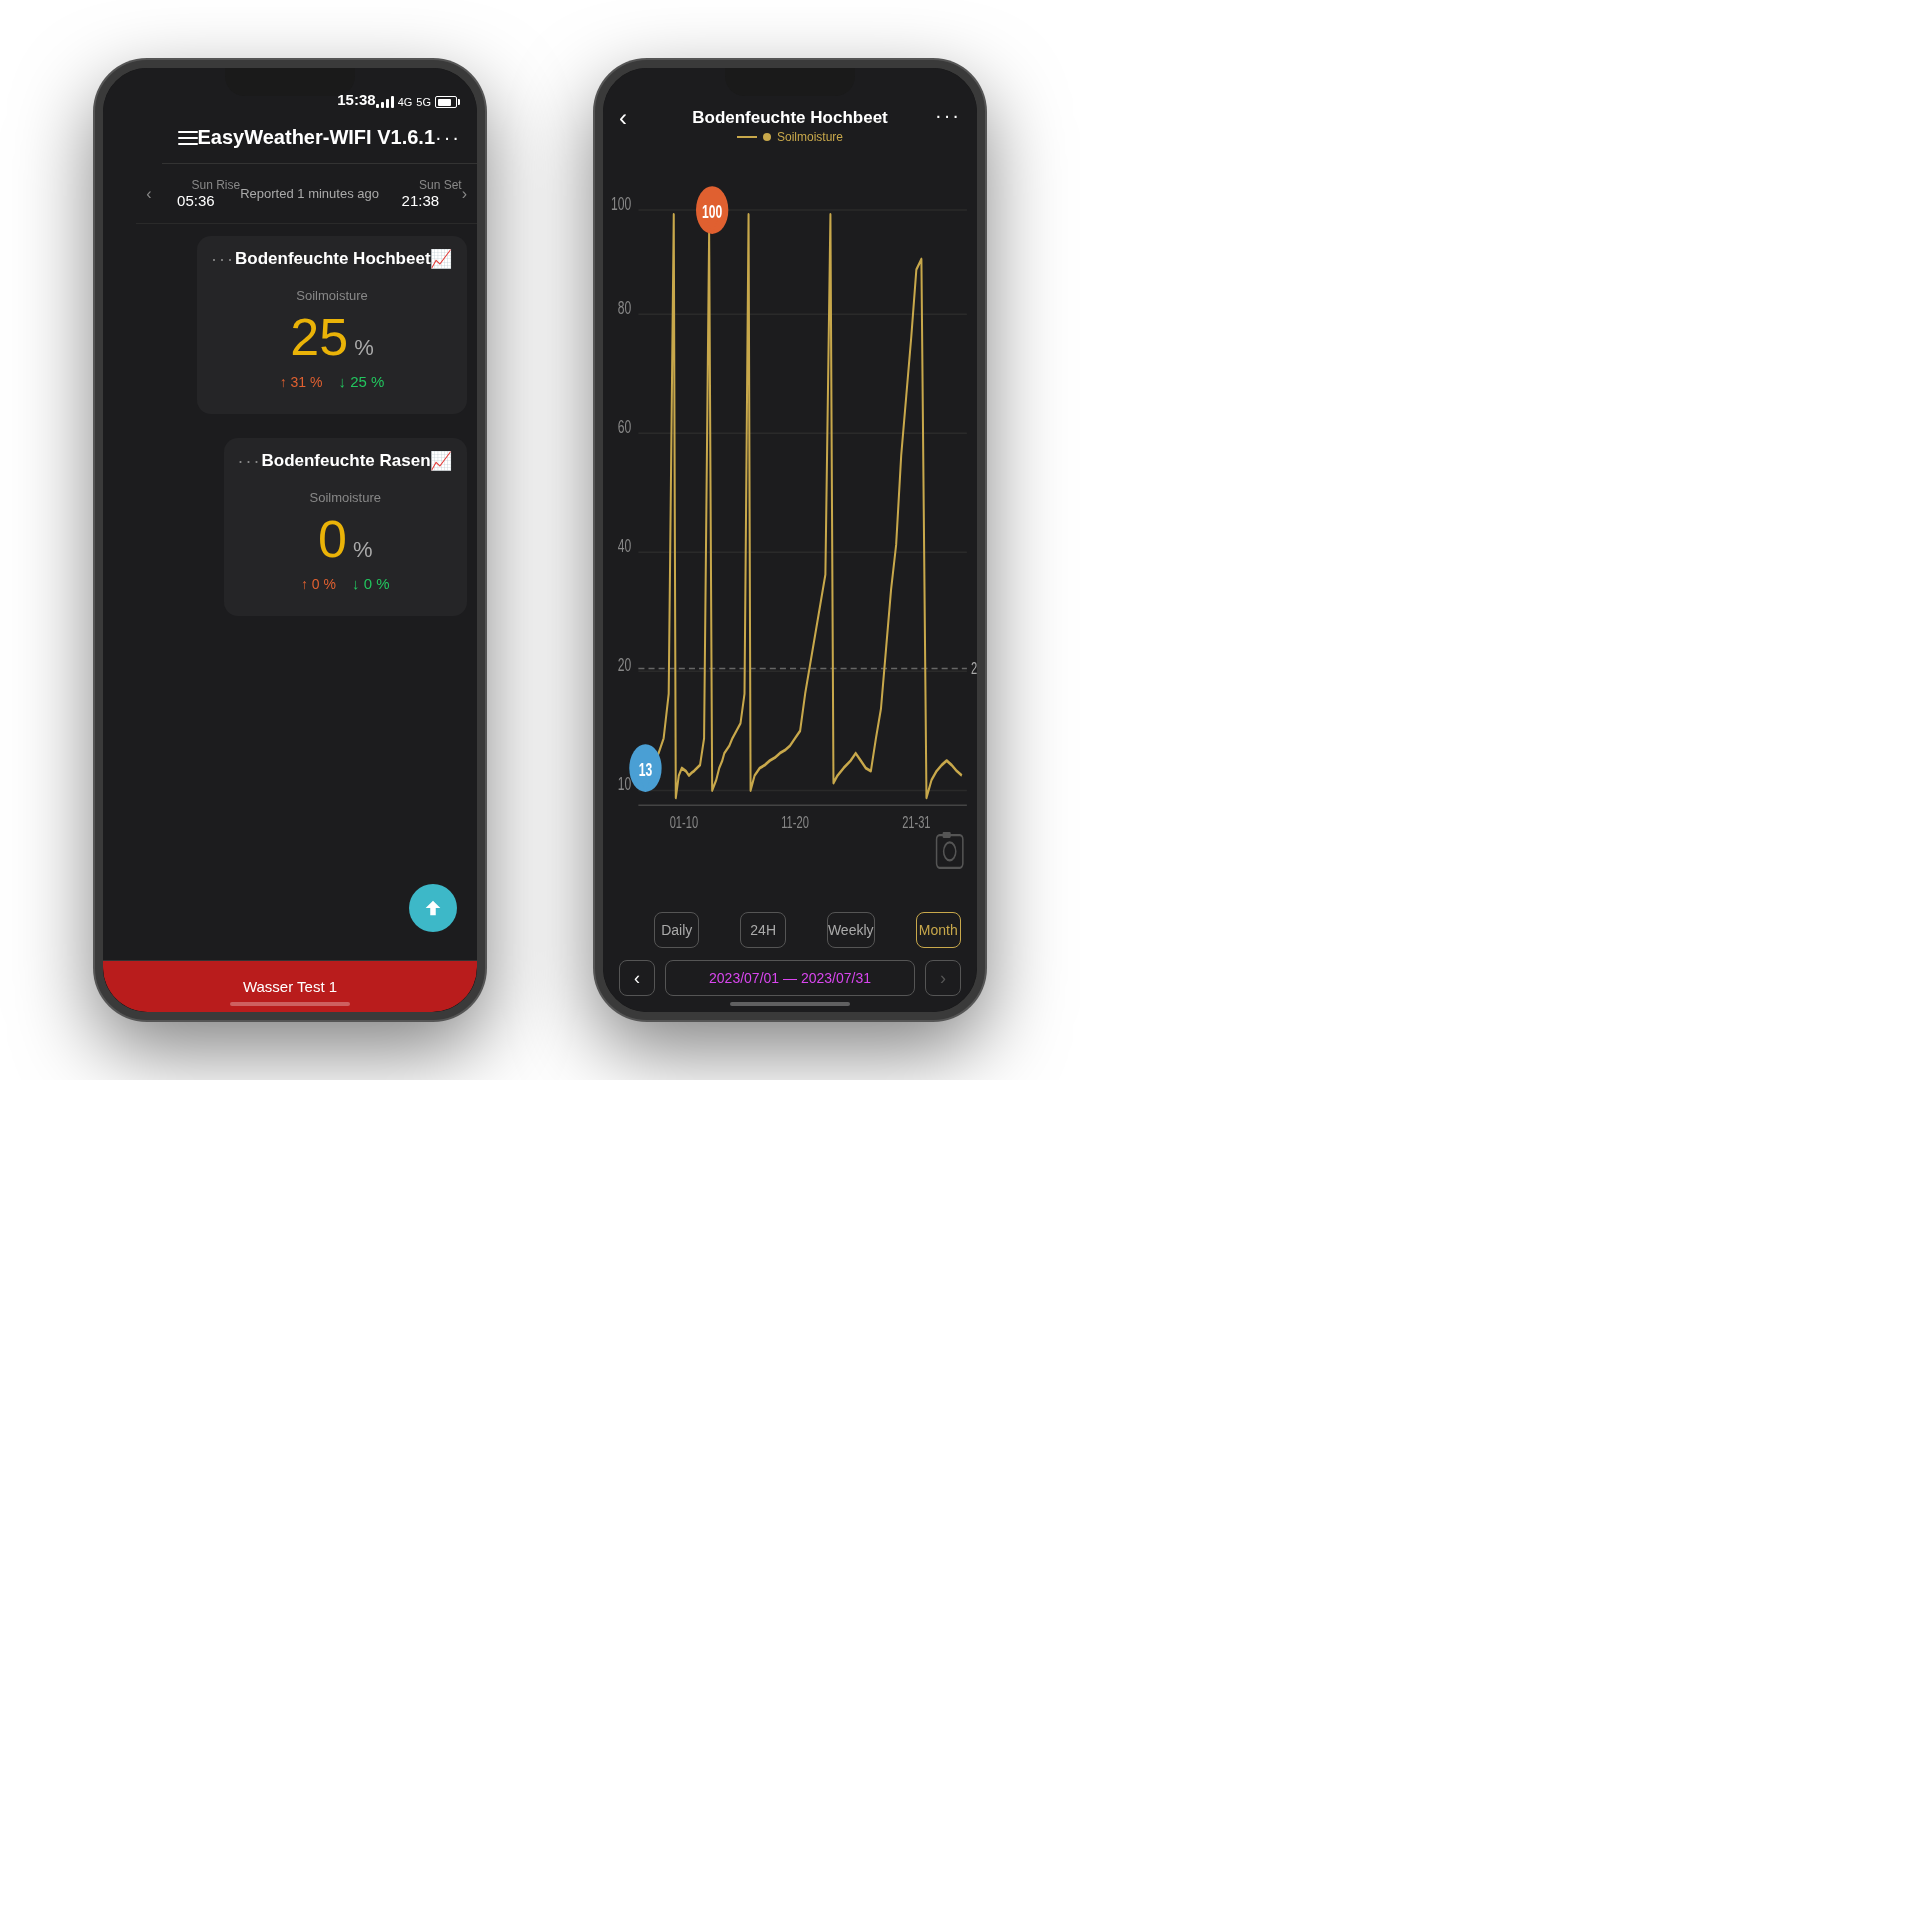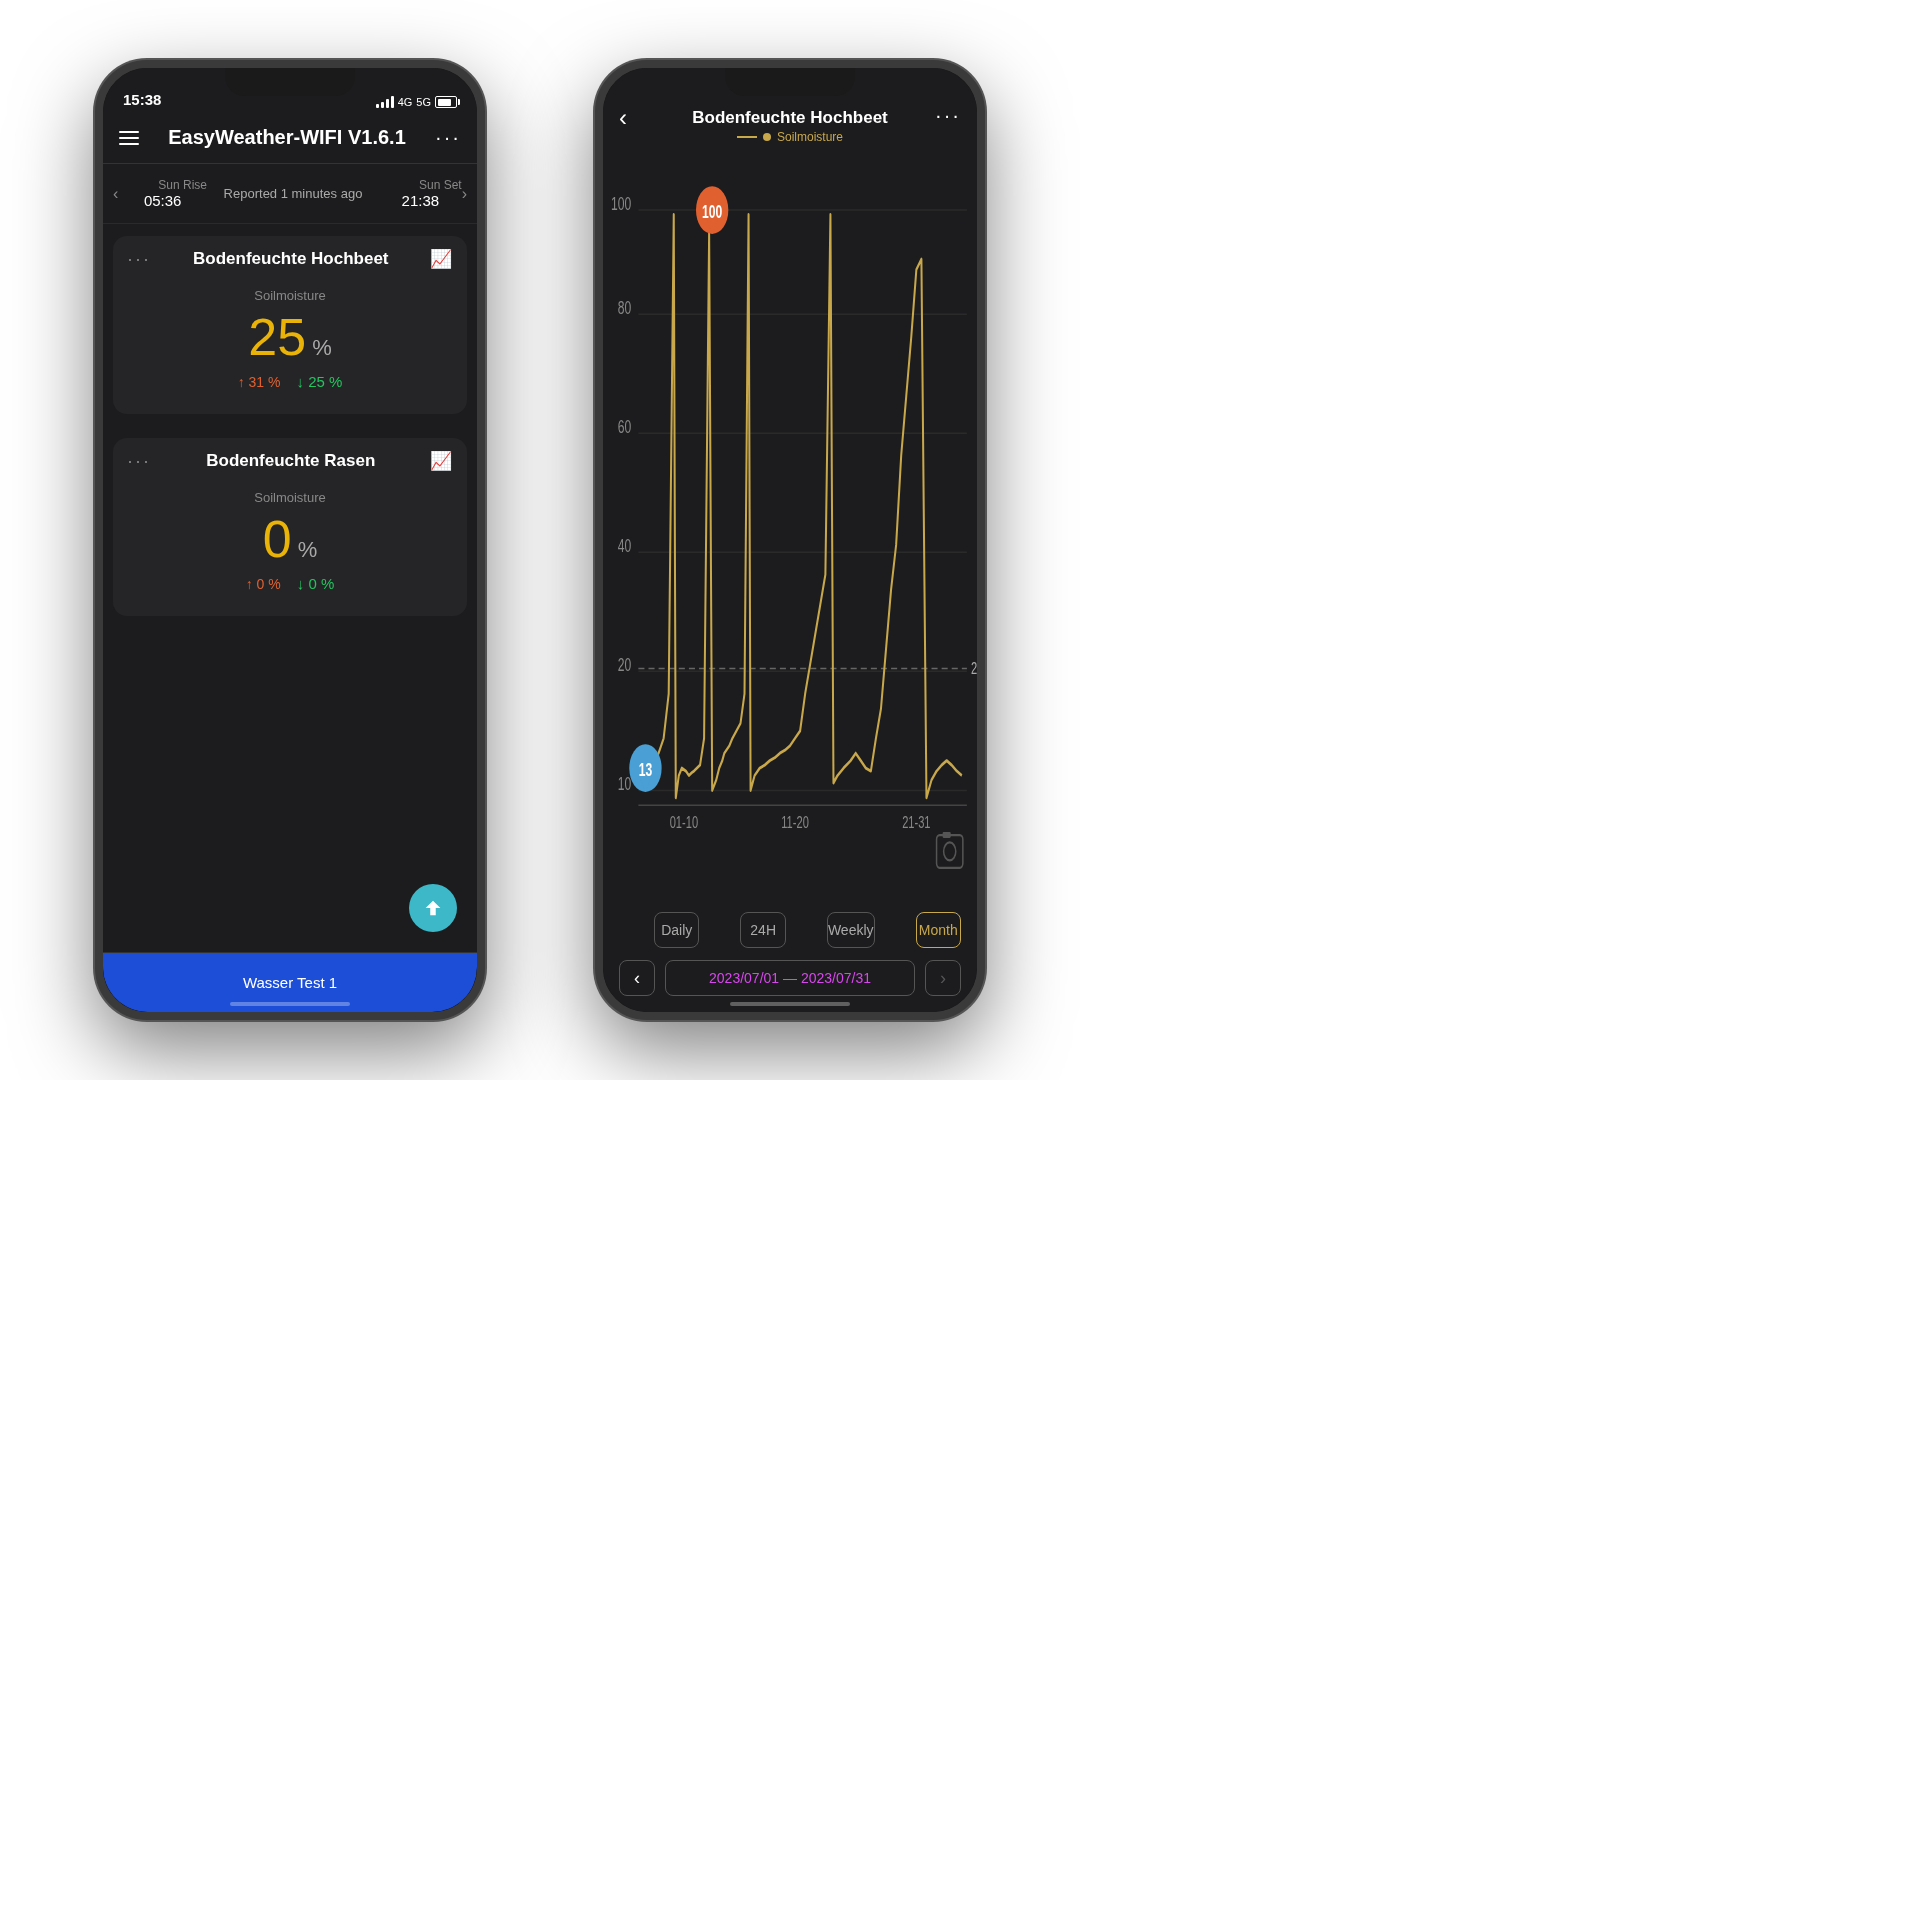--- a/index.html
+++ b/index.html
@@ -55,20 +55,21 @@
     }
 
     
     .phone-screen {
       width: 100%;
       height: 100%;
       background: #1c1c1e;
       display: flex;
       flex-direction: column;
       overflow: hidden;
+      align-items: flex-end;
     }
 
     
     .status-bar {
       height: 44px;
       display: flex;
       align-items: flex-end;
       justify-content: space-between;
       padding: 0 20px 4px;
       padding-top: 8px;
@@ -296,22 +297,22 @@
       height: 22px;
       fill: #fff;
     }
 
     
     .bottom-peek {
       position: absolute;
       bottom: 0;
       left: 0;
       right: 0;
-      height: 60px;
-      background: #1d4ed8;
+      height: 52px;
+      background: #b91c1c;
       border-top: 0.5px solid #333;
       display: flex;
       align-items: center;
       justify-content: center;
     }
     .bottom-peek-text {
       color: #fff;
       font-size: 15px;
       font-weight: 500;
     }

